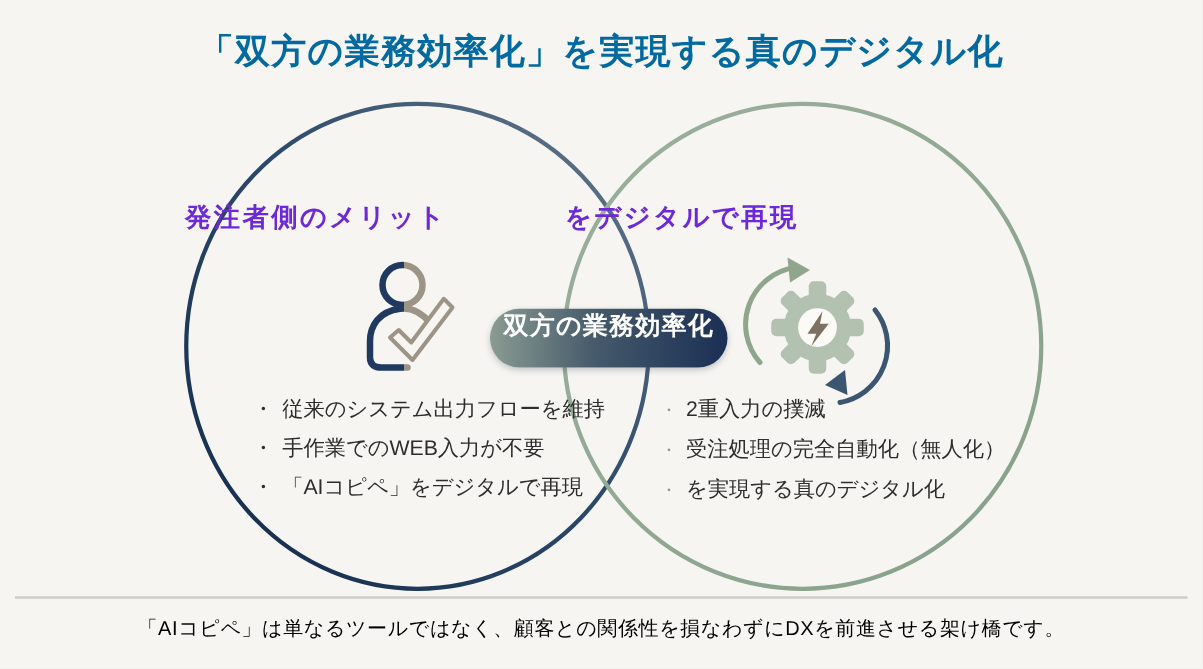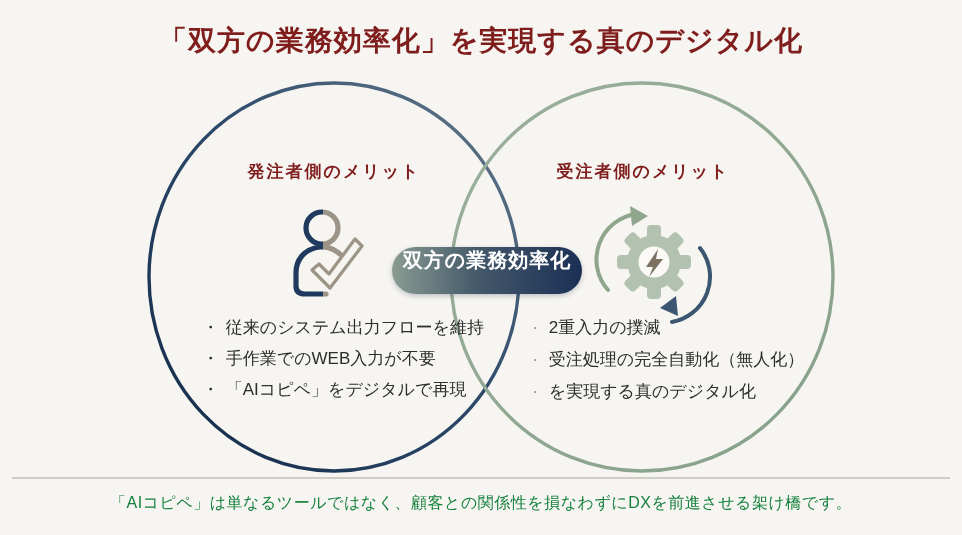--- a/index.html
+++ b/index.html
@@ -10,28 +10,28 @@
   .slide{
     position:relative;
     width:962px;height:535px;
     background:#f6f5f1;
     overflow:hidden;
     margin:0 auto;
   }
   .title{
     position:absolute;top:22px;left:0;width:962px;
     text-align:center;
-    font-size:28px;font-weight:bold;color:#7f1d1d;
+    font-size:28px;font-weight:bold;color:#0369a1;
     letter-spacing:1px;
   }
   .venn-svg{position:absolute;left:0;top:0;z-index:1;}
   .circle-heading{
     position:absolute;top:160px;z-index:2;
-    font-size:17px;font-weight:bold;color:#7f1d1d;
-    text-align:center;letter-spacing:2px;
+    font-size:21px;font-weight:bold;color:#6d28d9;
+    text-align:left;letter-spacing:2px;
   }
   .circle-heading.left{left:148px;width:372px;}
   .circle-heading.right{left:452px;width:382px;}
   .bullets{
     position:absolute;z-index:2;margin:0;padding:0;list-style:none;
     font-size:17px;color:#2d2d2d;line-height:31px;
   }
   .bullets.left{left:202px;top:312px;}
   .bullets.right{left:528px;top:312px;}
   .bullets li{white-space:nowrap;}
@@ -44,21 +44,21 @@
     color:#ffffff;font-size:20px;font-weight:bold;letter-spacing:1px;
     display:flex;justify-content:center;
     box-shadow:0 2px 5px rgba(30,45,70,0.25);
   }
   .divider{
     position:absolute;left:12px;right:12px;top:477px;height:2px;
     background:#cfcdc6;z-index:2;
   }
   .footer-note{
     position:absolute;top:493px;left:0;width:962px;z-index:2;
-    text-align:center;font-size:16px;color:#15803d;letter-spacing:0.5px;
+    text-align:center;font-size:16px;color:#000000;letter-spacing:0.5px;
   }
 </style>
 </head>
 <body>
 
 <div class="slide">
 
   <div class="title">「双方の業務効率化」を実現する真のデジタル化</div>
 
   <svg class="venn-svg" width="962" height="535" viewBox="0 0 962 535">
@@ -113,21 +113,21 @@
           </g>
           <circle r="27"></circle>
         </g>
         <circle r="15.5" fill="#fbfaf7"></circle>
         <path d="M 4,-13 L -8,5 L -1,5 L -5,15 L 9,-3 L 2,-3 Z" fill="#7d7262"></path>
       </g>
     </g>
   </svg>
 
   <div class="circle-heading left">発注者側のメリット</div>
-  <div class="circle-heading right">受注者側のメリット</div>
+  <div class="circle-heading right">をデジタルで再現</div>
 
   <div class="pill">
     <span>双方の業務効率化</span>
   </div>
 
   <ul class="bullets left">
     <li>
       <span class="bullet-marker">・</span>
       <span>従来のシステム出力フローを維持</span>
     </li>

